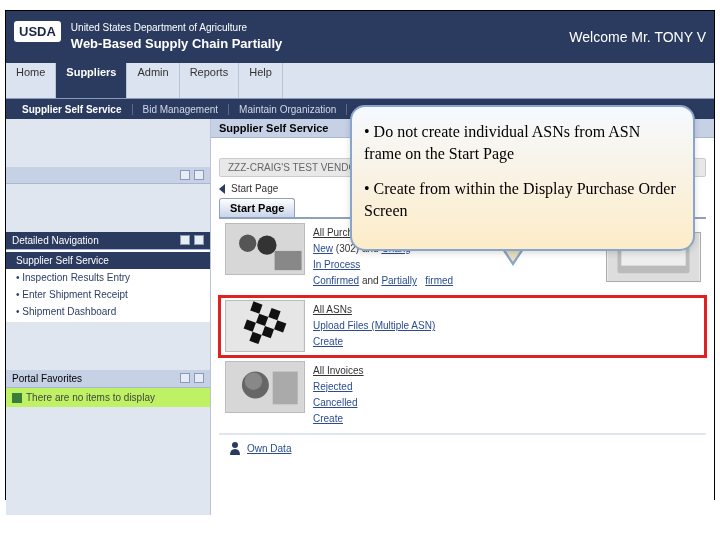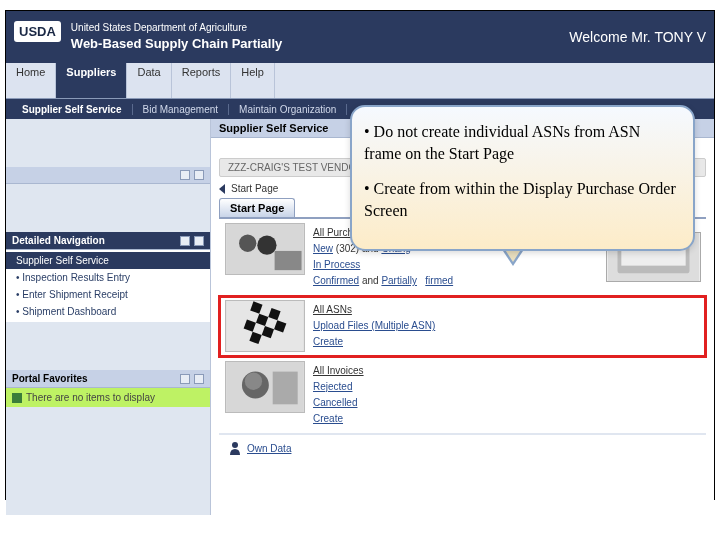--- a/index.html
+++ b/index.html
@@ -12,21 +12,21 @@
   .banner-titles .t2 { font-size: 13px; font-weight: bold; }
   .welcome { font-size: 14px; }
   .topnav { display: flex; background: #DCE3F0; height: 36px; border-bottom: 1px solid #8a9ab8; }
   .topnav .tab { padding: 3px 10px; font-size: 11px; color: #333; border-right: 1px solid #b9c4d9; cursor: pointer; }
   .topnav .tab.active { background: #2b3a5f; color: #fff; font-weight: bold; }
   .subnav { display: flex; background: #2b3a5f; height: 20px; color: #d0d8ea; align-items: center; padding-left: 6px; }
   .subnav .sub { padding: 0 10px; font-size: 10px; border-right: 1px solid #5a6a8e; cursor: pointer; }
   .subnav .sub.active { color: #fff; font-weight: bold; }
   .content { display: flex; height: calc(100% - 92px); background: #e8edf5; position: relative; }
   .left-col { width: 205px; display: flex; flex-direction: column; background: #dfe6f0; border-right: 1px solid #b9c4d9; }
-  .panel-hd { background: #c6d1e6; font-size: 10px; font-weight: bold; padding: 3px 6px; border-bottom: 1px solid #a9b7d0; display: flex; justify-content: space-between; align-items: flex-end; margin-top: 48px; }
+  .panel-hd { background: #c6d1e6; font-size: 10px; font-weight: normal; padding: 3px 6px; border-bottom: 1px solid #a9b7d0; display: flex; justify-content: space-between; align-items: flex-start; margin-top: 48px; }
   .panel-hd.dark { background: #2b3a5f; color: #fff; }
   .panel-body { background: #fff; padding: 2px 0; font-size: 10px; }
   .nav-item { padding: 3px 10px; color: #2a3e66; cursor: pointer; }
   .nav-item.sel { background: #2b3a5f; color: #fff; }
   .nav-item.bullet::before { content: "• "; }
   .icons { display: flex; gap: 4px; }
   .sq { width: 10px; height: 10px; background: #e8edf5; border: 1px solid #8a9ab8; }
   .fav-body { background: #bef264; padding: 4px 6px; font-size: 10px; color: #444; display:flex; align-items:center; gap:4px;}
   .fav-ico { width:10px;height:10px;background:#3a7d3a;display:inline-block;}
   .main-col { flex: 1; background: #fff; position: relative; }
@@ -68,21 +68,21 @@
         <span>United States Department of Agriculture</span>
         <span class="t2">Web-Based Supply Chain Partially</span>
       </div>
     </div>
     <div class="welcome">Welcome Mr. TONY V</div>
   </div>
 
   <div class="topnav">
     <div class="tab">Home</div>
     <div class="tab active">Suppliers</div>
-    <div class="tab">Data</div>
+    <div class="tab">Admin</div>
     <div class="tab">Reports</div>
     <div class="tab">Help</div>
   </div>
 
   <div class="subnav">
     <div class="sub active">Supplier Self Service</div>
     <div class="sub">Bid Management</div>
     <div class="sub">Maintain Organization</div>
   </div>
 

